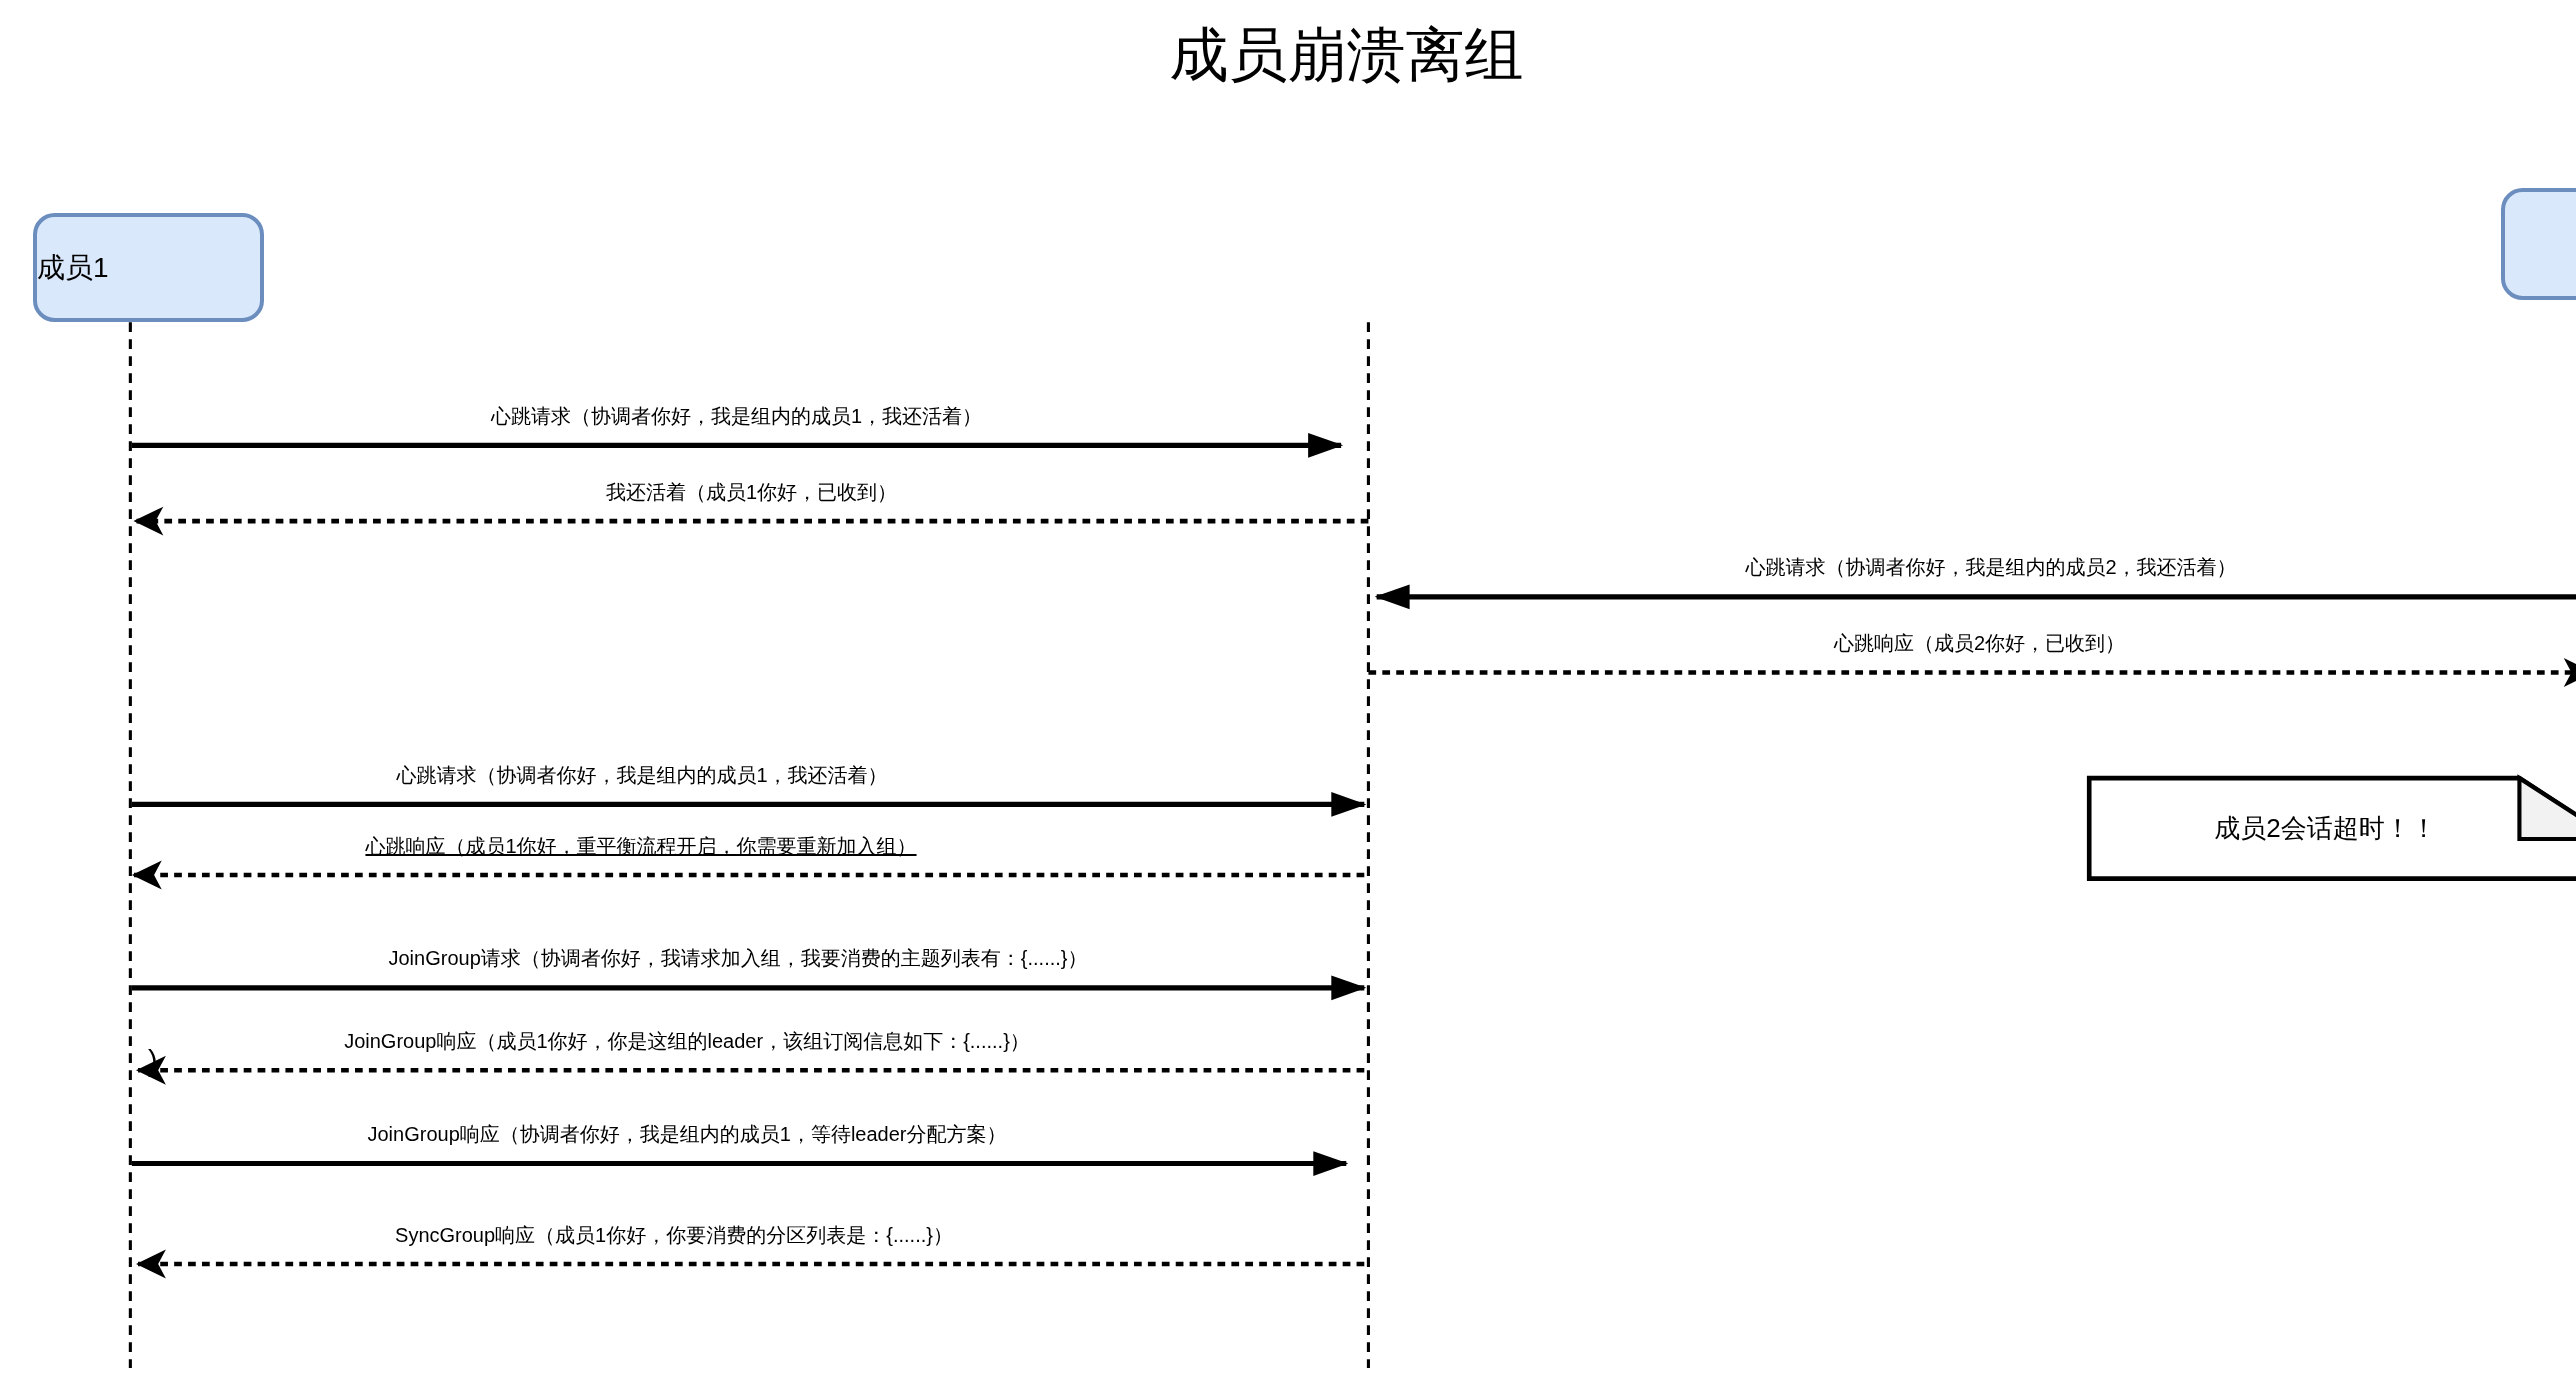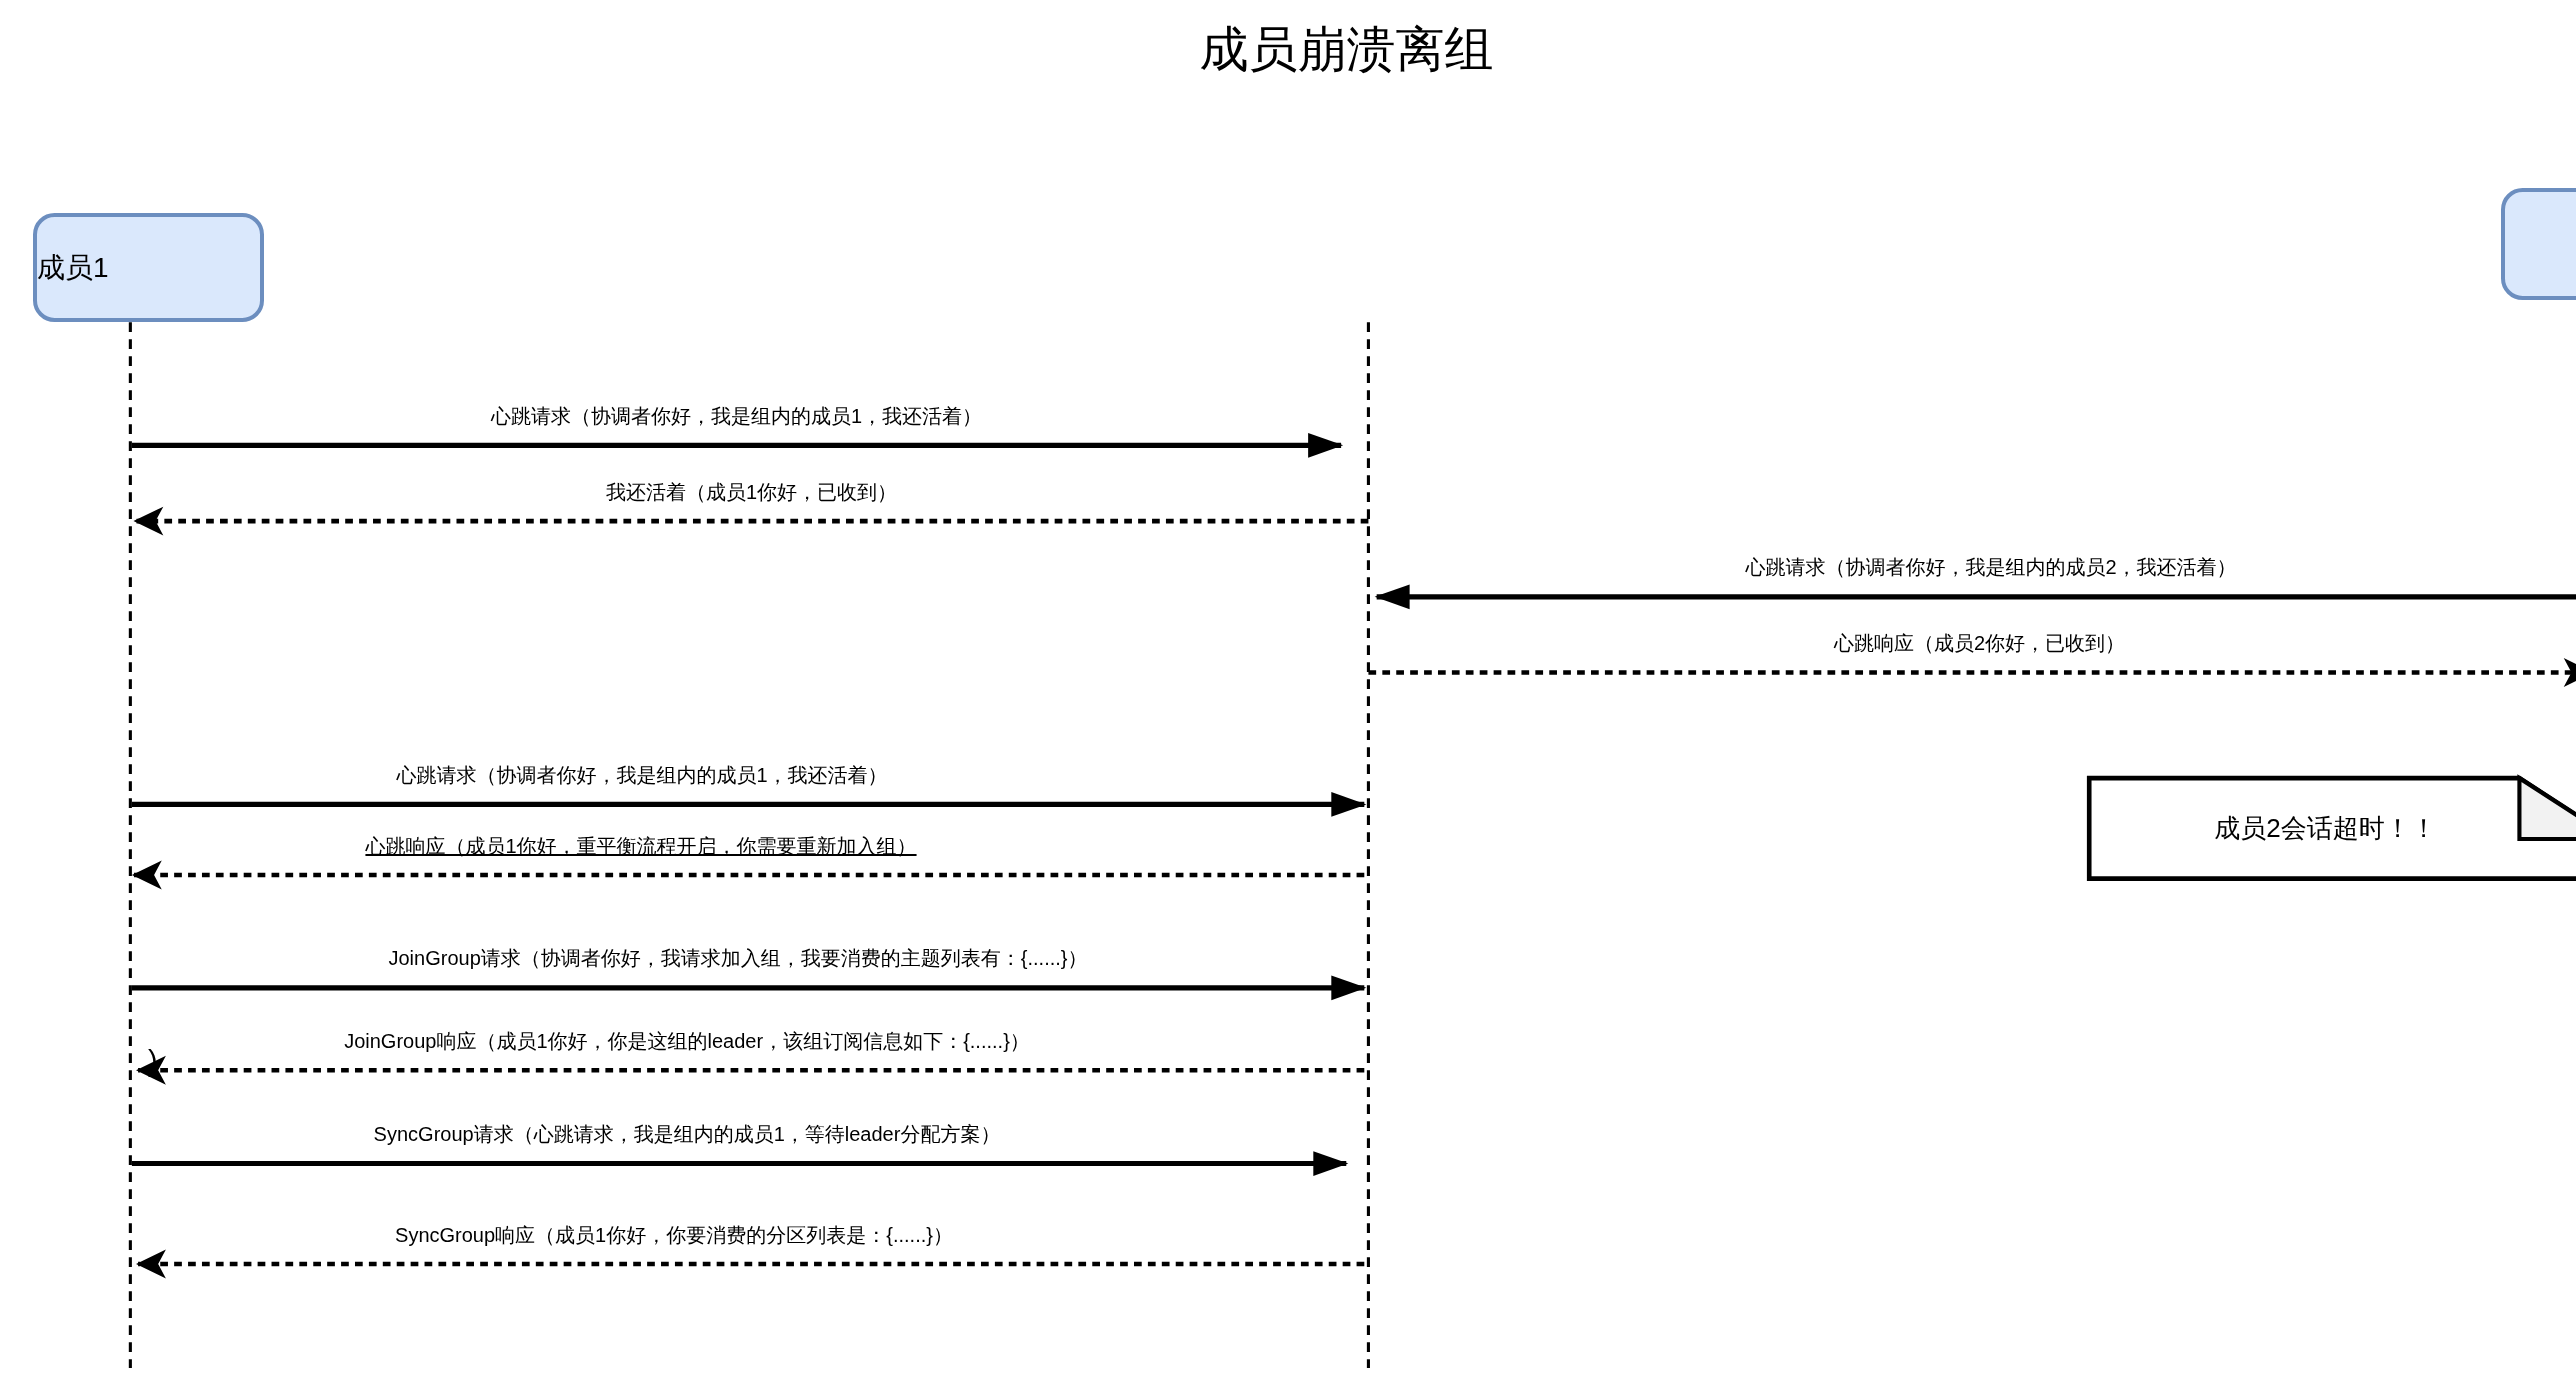--- a/index.html
+++ b/index.html
@@ -1,20 +1,20 @@
 <!DOCTYPE html>
 <html style="font-size:8.2px"><head>
 <meta charset="utf-8">
 <style>
   html,body{margin:0;padding:0;background:#ffffff;}
   body{font-family:"Liberation Sans",sans-serif;color:#000;}
   #canvas{position:relative;width:2759px;height:1376px;background:#ffffff;overflow:hidden;}
   #diagram-svg{position:absolute;left:0;top:0;width:2759px;height:1376px;}
   .title{position:absolute;left:960px;top:23px;width:773px;text-align:center;
-         font-size:49px;line-height:1.1;color:#000;}
+         font-size:59px;line-height:1.1;color:#000;}
   .actor{position:absolute;display:flex;align-items:center;justify-content:flex-start;
          background:#dae8fc;border:4.1px solid #6c8ebf;border-radius:21.6px;
          font-size:28px;box-sizing:border-box;}
   .actor-m1{left:33px;top:213px;width:231px;height:109px;}
   .actor-co{left:1237px;top:213px;width:235px;height:109px;}
   .actor-m2{left:2501px;top:188px;width:234px;height:112px;}
   .msg-label{position:absolute;text-align:center;font-size:20px;line-height:1.15;
              white-space:nowrap;color:#000;}
   .note-text{position:absolute;left:2099px;top:778px;width:453px;height:100px;
              display:flex;align-items:center;justify-content:center;
@@ -72,17 +72,17 @@
 
   <div id="labels-layer">
       <div class="msg-label" style="left: 132px; width: 1209px; top: 405px;">心跳请求（协调者你好，我是组内的成员1，我还活着）</div>
       <div class="msg-label" style="left: 135px; width: 1233px; top: 481px;">我还活着（成员1你好，已收到）</div>
       <div class="msg-label" style="left: 1377px; width: 1228px; top: 556px;">心跳请求（协调者你好，我是组内的成员2，我还活着）</div>
       <div class="msg-label" style="left: 1368px; width: 1223px; top: 632px;">心跳响应（成员2你好，已收到）</div>
       <div class="msg-label" style="left: 26px; width: 1232px; top: 764px;">心跳请求（协调者你好，我是组内的成员1，我还活着）</div>
       <div class="msg-label" style="left: 26px; width: 1230px; top: 835px; text-decoration: underline;">心跳响应（成员1你好，重平衡流程开启，你需要重新加入组）</div>
       <div class="msg-label" style="left: 122px; width: 1232px; top: 947px;">JoinGroup请求（协调者你好，我请求加入组，我要消费的主题列表有：{......}）</div>
       <div class="msg-label" style="left: 74px; width: 1226px; top: 1030px;">JoinGroup响应（成员1你好，你是这组的leader，该组订阅信息如下：{......}）</div>
-      <div class="msg-label" style="left: 80px; width: 1214px; top: 1123px;">SyncGroup请求（心跳请求，我是组内的成员1，等待leader分配方案）</div>
+      <div class="msg-label" style="left: 80px; width: 1214px; top: 1123px;">JoinGroup响应（协调者你好，我是组内的成员1，等待leader分配方案）</div>
       <div class="msg-label" style="left: 61px; width: 1226px; top: 1224px;">SyncGroup响应（成员1你好，你要消费的分区列表是：{......}）</div>
     </div>
 </div>
 
 
 </body></html>

